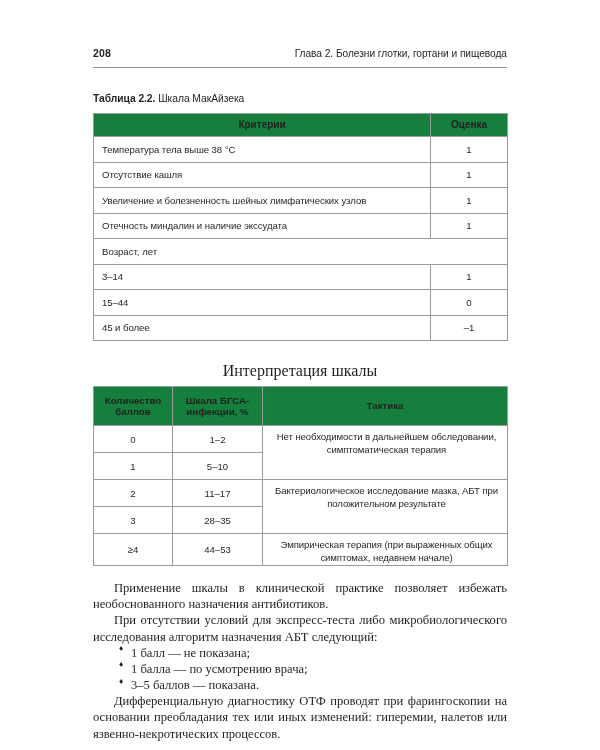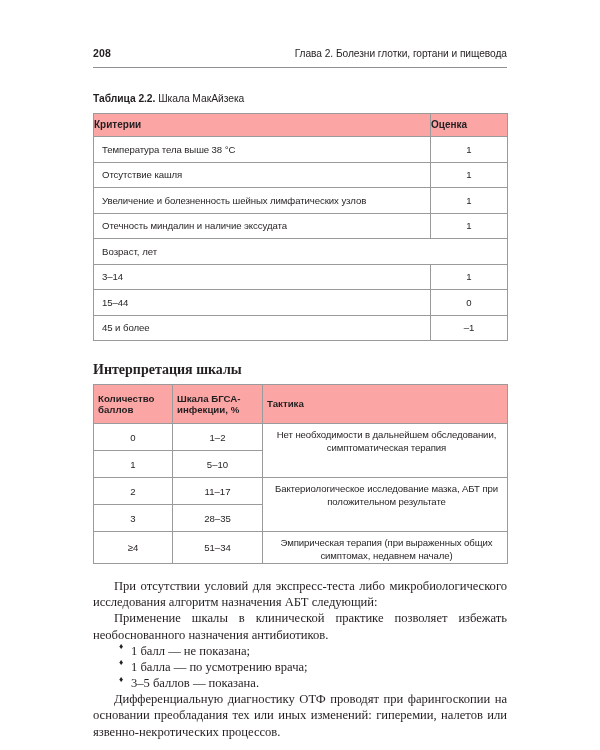--- a/index.html
+++ b/index.html
@@ -70,23 +70,23 @@
     font-size: 9.6px;
     color: #231f20;
   }
   table.doc-table th,
   table.doc-table td {
     border: 0.9px solid #9a9a9a;
     padding: 0;
     vertical-align: middle;
   }
   table.doc-table th {
-    background: #fca5a5;
+    background: #15803d;
     font-weight: bold;
-    text-align: left;
+    text-align: center;
     line-height: 1.18;
   }
 
   
   #table-mcisaac {
     margin-top: 9px;
   }
   #table-mcisaac th {
     height: 22px;
     font-size: 10px;
@@ -106,24 +106,24 @@
     text-align: left;
     padding-left: 8px;
   }
   .col-crit { width: 337px; }
   .col-score { width: 77px; }
 
   
   .section-heading {
     margin-top: 21px;
     margin-bottom: 6px;
-    text-align: left;
+    text-align: center;
     font-family: "Liberation Serif", serif;
-    font-size: 14px;
-    font-weight: bold;
+    font-size: 16px;
+    font-weight: normal;
     color: #231f20;
   }
 
   
   #table-interpretation th {
     height: 38px;
     font-size: 9.7px;
     padding: 0 4px;
   }
   #table-interpretation td {
@@ -266,29 +266,29 @@
         <td>2</td>
         <td>11–17</td>
         <td class="tactic" rowspan="2">Бактериологическое исследование мазка, АБТ при положительном результате</td>
       </tr>
       <tr>
         <td>3</td>
         <td>28–35</td>
       </tr>
       <tr>
         <td>≥4</td>
-        <td>51–34</td>
+        <td>44–53</td>
         <td class="tactic">Эмпирическая терапия (при выраженных общих симптомах, недавнем начале)</td>
       </tr>
     </tbody>
   </table>
 
   <div class="body-text">
+    <p>Применение шкалы в клинической практике позволяет избежать необоснованного назначения антибиотиков.</p>
     <p>При отсутствии условий для экспресс-теста либо микробиологического исследования алгоритм назначения АБТ следующий:</p>
-    <p>Применение шкалы в клинической практике позволяет избежать необоснованного назначения антибиотиков.</p>
     <ul class="bullet-list">
       <li>
         <span class="bullet-glyph">♦</span>
         <span>1 балл — не показана;</span>
       </li>
       <li>
         <span class="bullet-glyph">♦</span>
         <span>1 балла — по усмотрению врача;</span>
       </li>
       <li>

